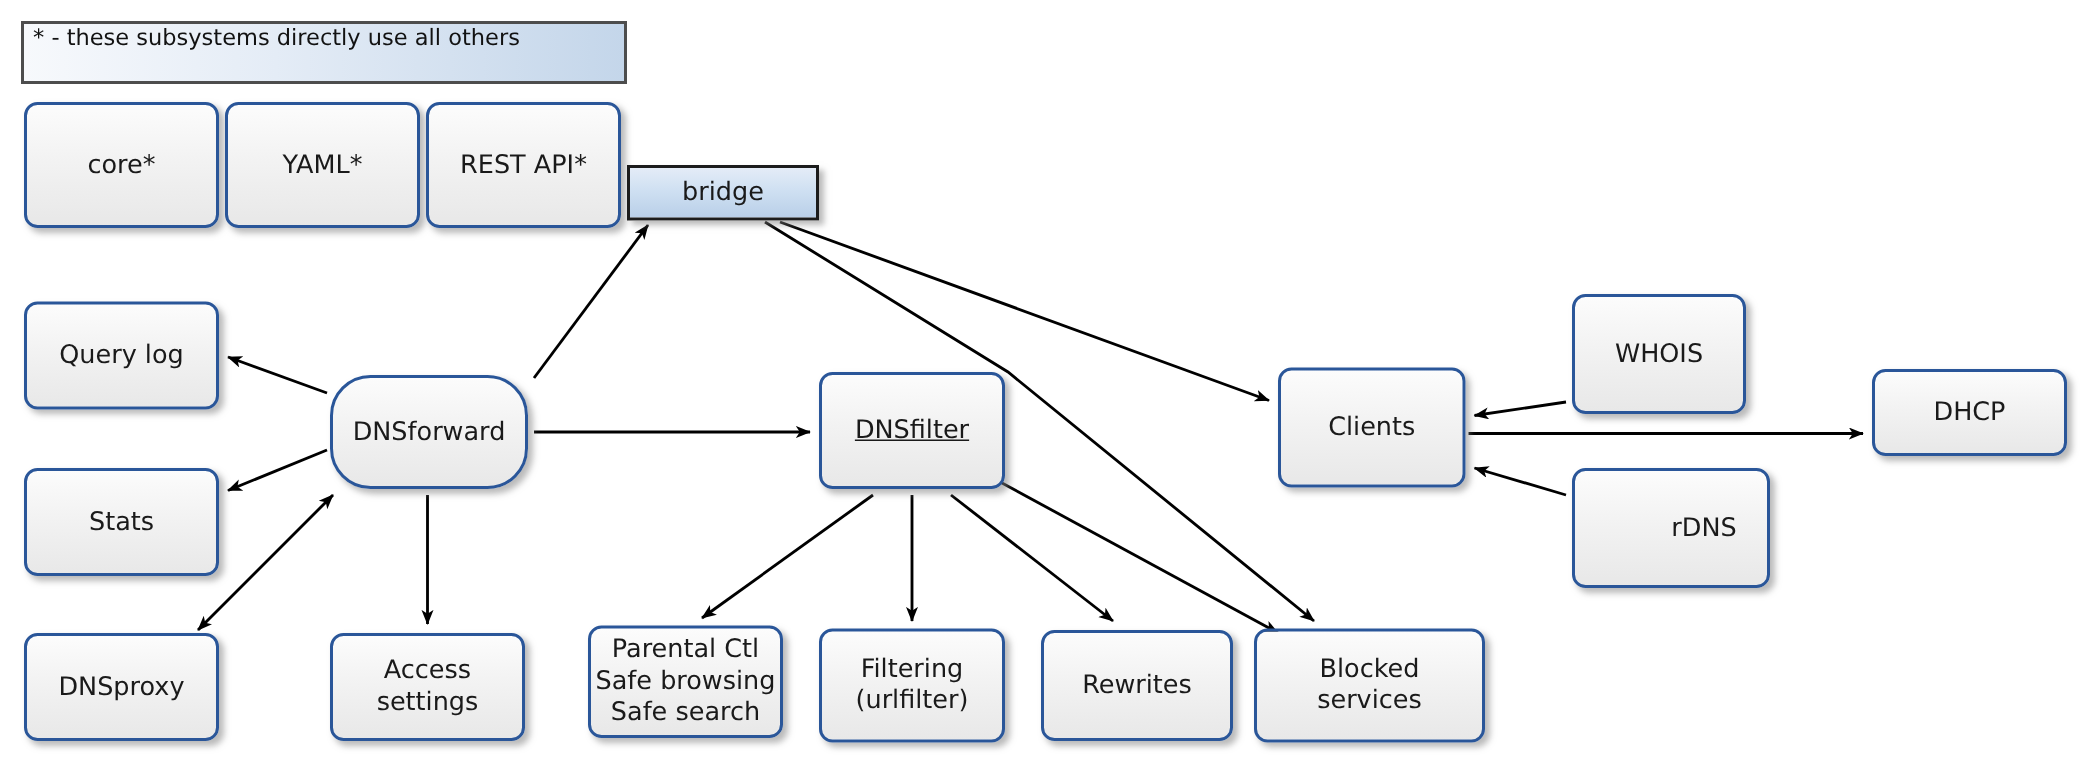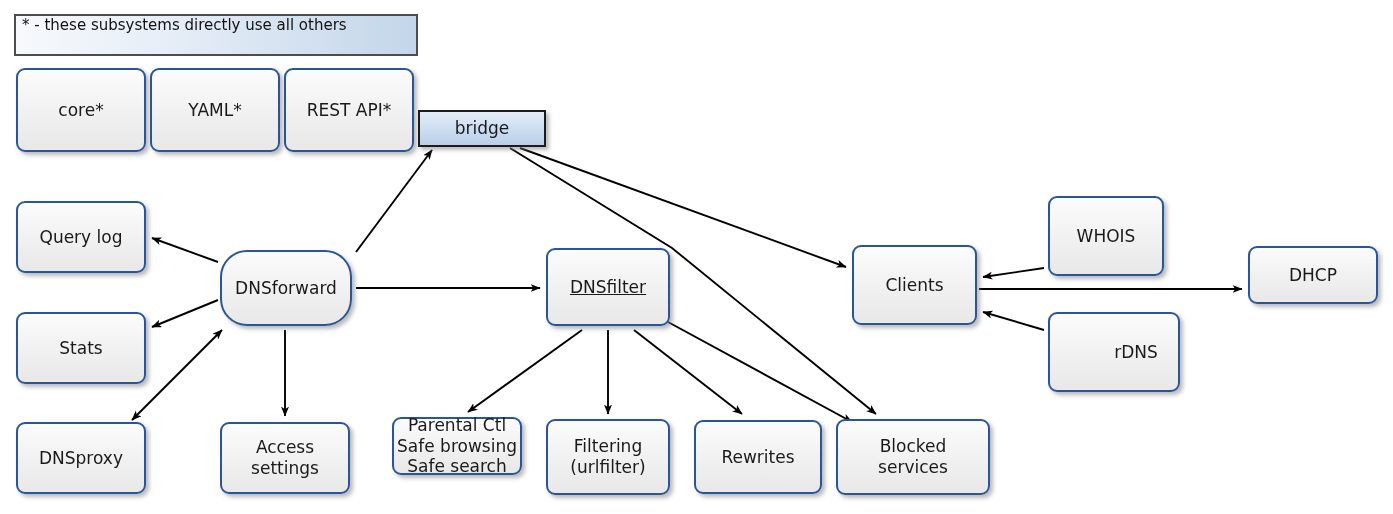--- a/index.html
+++ b/index.html
@@ -82,21 +82,21 @@
       <div class="node" style="left: 220px; top: 250px; width: 132px; height: 76px; border-radius: 27px;">
         <span class="node-label">DNSforward</span>
       </div>
       <div class="node" style="left: 220px; top: 422px; width: 130px; height: 72px;">
         <span class="node-label">Access
 settings</span>
       </div>
       <div class="node" style="left: 546px; top: 248px; width: 124px; height: 78px; text-decoration: underline;">
         <span class="node-label">DNSfilter</span>
       </div>
-      <div class="node" style="left: 392px; top: 417px; width: 130px; height: 58px;">
+      <div class="node" style="left: 392px; top: 417px; width: 130px; height: 75px;">
         <span class="node-label">Parental Ctl
 Safe browsing
 Safe search</span>
       </div>
       <div class="node" style="left: 546px; top: 419px; width: 124px; height: 76px;">
         <span class="node-label">Filtering
 (urlfilter)</span>
       </div>
       <div class="node" style="left: 694px; top: 420px; width: 128px; height: 74px;">
         <span class="node-label">Rewrites</span>

